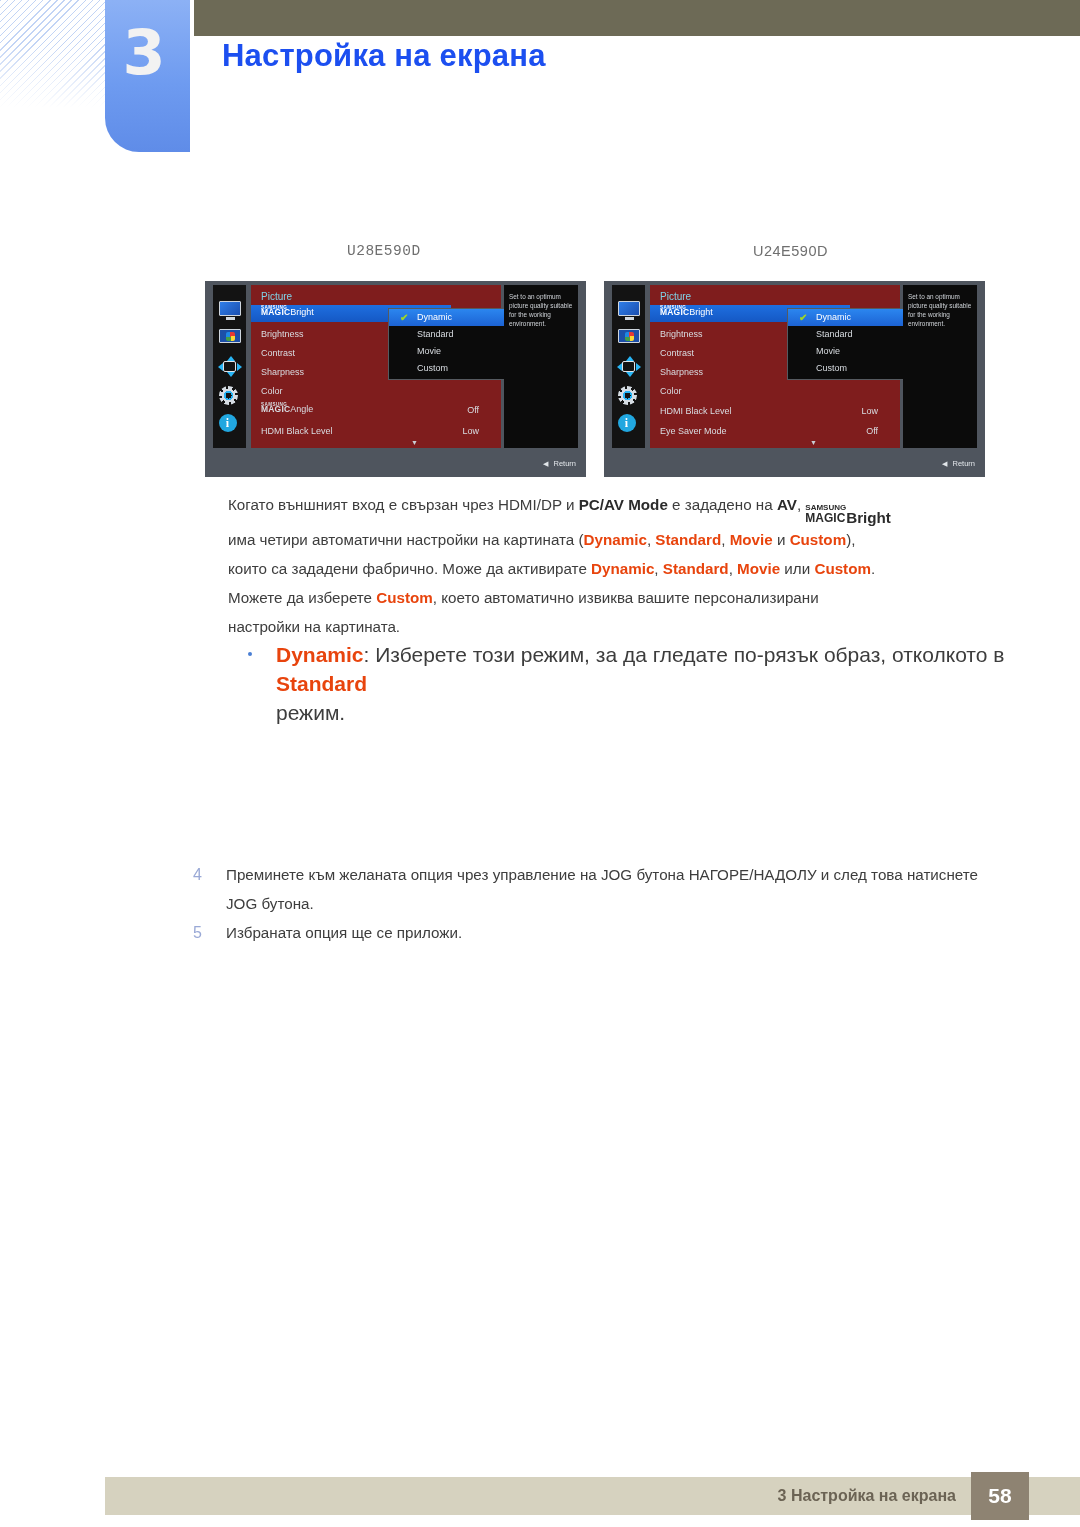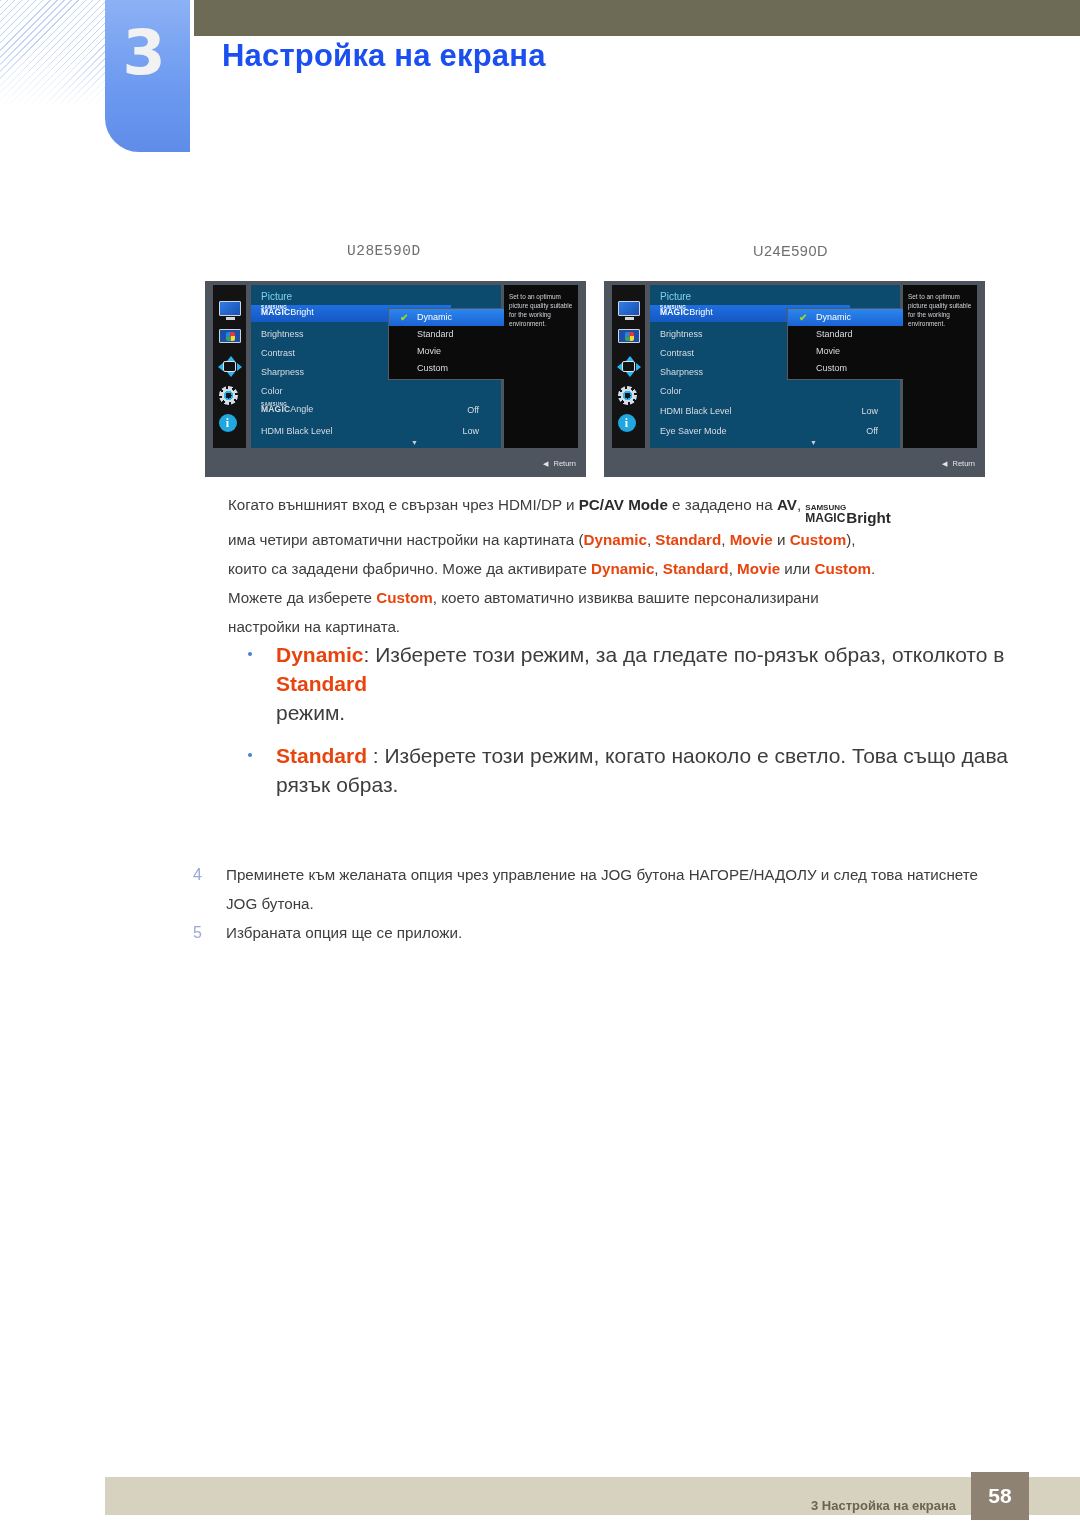--- a/index.html
+++ b/index.html
@@ -177,21 +177,21 @@
     font-weight: bold;
     line-height: 18px;
     text-align: center;
     font-family: "Liberation Serif", serif;
   }
 
   .osd-body {
     position: absolute;
     left: 46px; top: 4px;
     width: 250px; height: 163px;
-    background: #0c4a6e;
+    background: #7f1d1d;
     color: #d9dde2;
     font-size: 9px;
   }
   .osd-head {
     position: absolute;
     left: 10px; top: 6px;
     font-size: 10px;
     color: #7fd4e8;
   }
   .osd-row {
@@ -351,22 +351,22 @@
 
   
   .footer-bar {
     position: absolute;
     left: 105px; bottom: 12px;
     width: 975px; height: 38px;
     background: #d6d2bf;
   }
   .footer-text {
     position: absolute;
-    right: 124px; top: 21px;
-    font-size: 13px;
+    right: 124px; top: 10px;
+    font-size: 16px;
     font-weight: bold;
     color: #6b6354;
     white-space: nowrap;
   }
   .footer-pagebox {
     position: absolute;
     left: 866px; top: -5px;
     width: 58px; height: 48px;
     background: #8e8372;
   }
@@ -607,24 +607,20 @@
   </div>
 
   <div class="bullet-list" style="top:640px;">
 
     <div class="bullet">
       <span class="dot"></span>
       <span class="b-orange">Dynamic</span><span>: Изберете този режим, за да гледате по-рязък образ, отколкото в </span><span class="b-orange">Standard</span><br>
       <span>режим.</span>
     </div>
 
-    <div class="bullet">
-      <span class="dot"></span>
-      <span class="b-orange">Standard</span><span> : Изберете този режим, когато наоколо е светло. Това също дава рязък образ.</span>
-    </div>
 
 
   </div>
 
   <div class="step" style="top:860px;">
     <span class="n">4</span>
     <span class="tx">Преминете към желаната опция чрез управление на JOG бутона НАГОРЕ/НАДОЛУ и след това натиснете JOG бутона.</span>
   </div>
 
   <div class="step" style="top:918px;">

